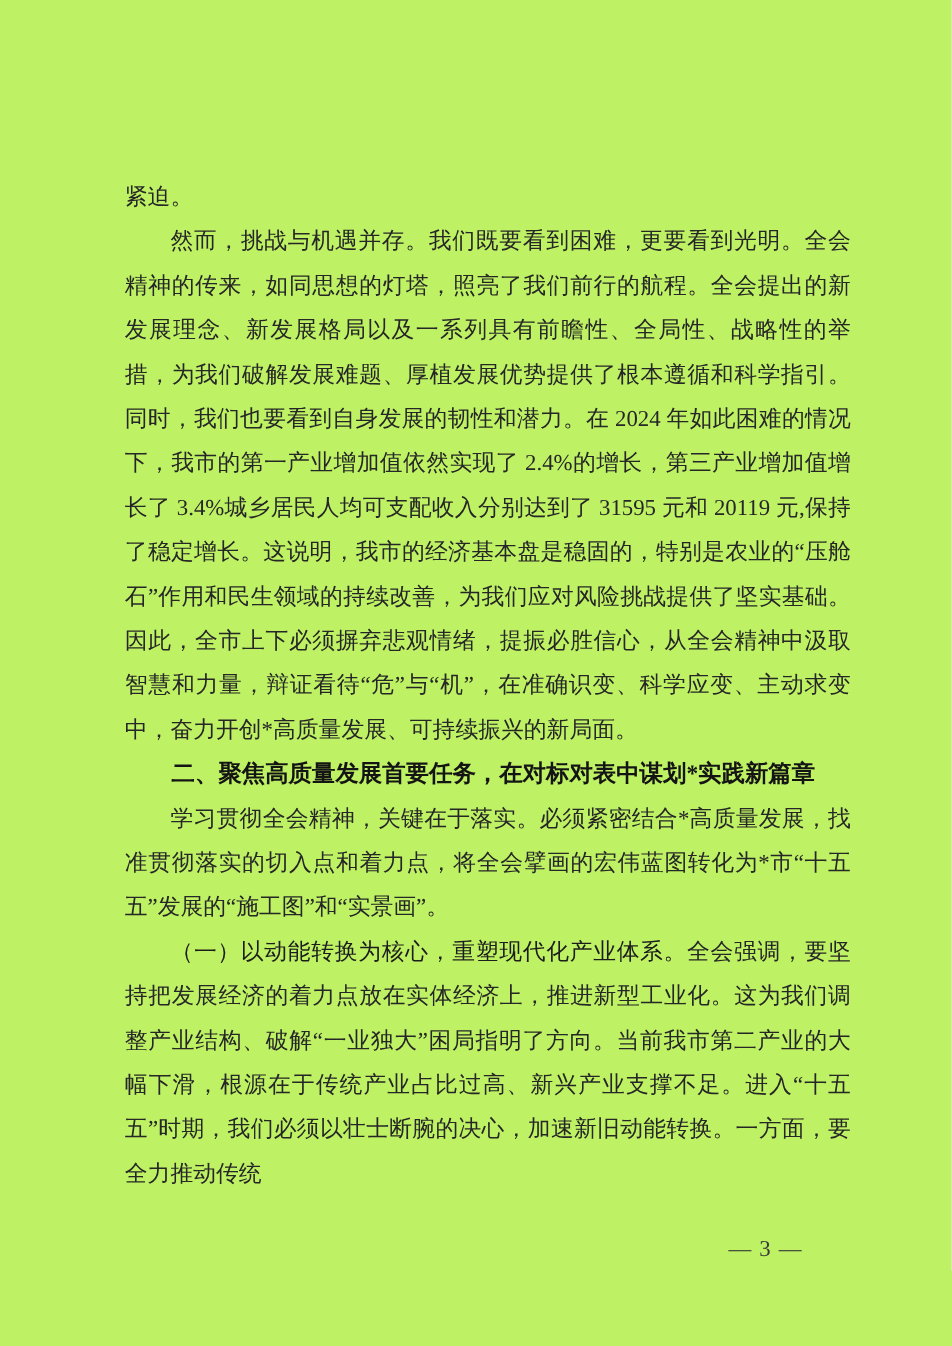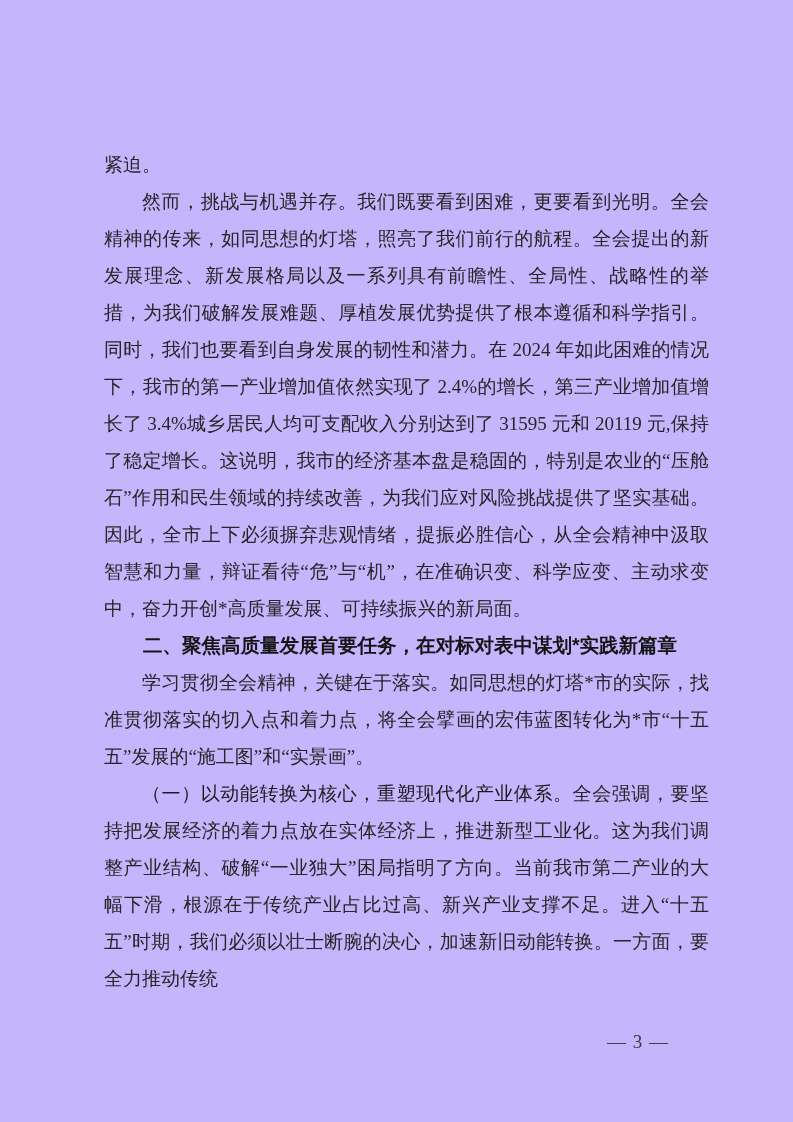--- a/index.html
+++ b/index.html
@@ -5,21 +5,21 @@
   html, body {
     margin: 0;
     padding: 0;
     background: #e8e8e8;
   }
   .page {
     position: relative;
     width: 793px;
     height: 1122px;
     margin: 0 auto;
-    background: #c4b5fd;
+    background: #bef264;
     overflow: hidden;
     font-family: "Liberation Serif", "DejaVu Serif", serif;
     color: #262626;
   }
   .content {
     position: absolute;
     left: 104px;
     top: 146px;
     width: 605px;
     font-size: 19px;
@@ -27,21 +27,21 @@
     text-align: justify;
   }
   .content p {
     margin: 0;
     padding: 0;
   }
   .indent {
     text-indent: 2em;
   }
   .section-heading {
-    font-family: Liberation Sans, sans-serif;
+    font-family: Liberation Serif, serif;
     font-weight: 700;
     color: #141414;
     font-size: 19.5px;
   }
   .lead {
     font-weight: 400;
     color: #1c1c1c;
   }
   .page-footer {
     position: absolute;
@@ -54,17 +54,17 @@
   }
 </style>
 </head>
 <body>
 
 <div class="page">
   <div class="content">
     <p>紧迫。</p>
     <p class="indent">然而，挑战与机遇并存。我们既要看到困难，更要看到光明。全会精神的传来，如同思想的灯塔，照亮了我们前行的航程。全会提出的新发展理念、新发展格局以及一系列具有前瞻性、全局性、战略性的举措，为我们破解发展难题、厚植发展优势提供了根本遵循和科学指引。同时，我们也要看到自身发展的韧性和潜力。在 2024 年如此困难的情况下，我市的第一产业增加值依然实现了 2.4%的增长，第三产业增加值增长了 3.4%城乡居民人均可支配收入分别达到了 31595 元和 20119 元,保持了稳定增长。这说明，我市的经济基本盘是稳固的，特别是农业的“压舱石”作用和民生领域的持续改善，为我们应对风险挑战提供了坚实基础。因此，全市上下必须摒弃悲观情绪，提振必胜信心，从全会精神中汲取智慧和力量，辩证看待“危”与“机”，在准确识变、科学应变、主动求变中，奋力开创*高质量发展、可持续振兴的新局面。</p>
     <p class="indent section-heading">二、聚焦高质量发展首要任务，在对标对表中谋划*实践新篇章</p>
-    <p class="indent">学习贯彻全会精神，关键在于落实。如同思想的灯塔*市的实际，找准贯彻落实的切入点和着力点，将全会擘画的宏伟蓝图转化为*市“十五五”发展的“施工图”和“实景画”。</p>
+    <p class="indent">学习贯彻全会精神，关键在于落实。必须紧密结合*高质量发展，找准贯彻落实的切入点和着力点，将全会擘画的宏伟蓝图转化为*市“十五五”发展的“施工图”和“实景画”。</p>
     <p class="indent"><span class="lead">（一）以动能转换为核心，重塑现代化产业体系。</span><span>全会强调，要坚持把发展经济的着力点放在实体经济上，推进新型工业化。这为我们调整产业结构、破解“一业独大”困局指明了方向。当前我市第二产业的大幅下滑，根源在于传统产业占比过高、新兴产业支撑不足。进入“十五五”时期，我们必须以壮士断腕的决心，加速新旧动能转换。一方面，要全力推动传统</span></p>
   </div>
   <div class="page-footer">— 3 —</div>
 </div>
 
 </body></html>

